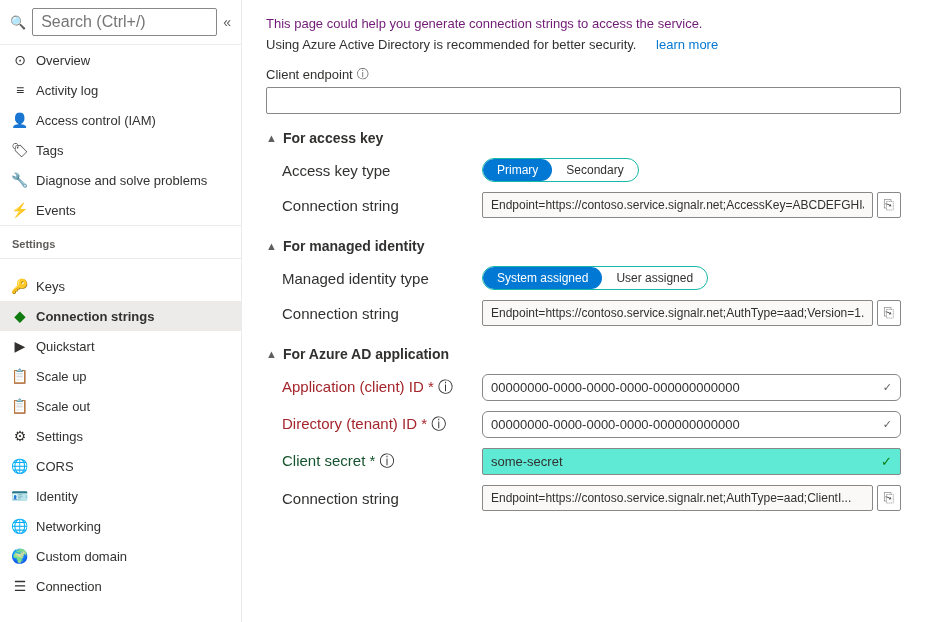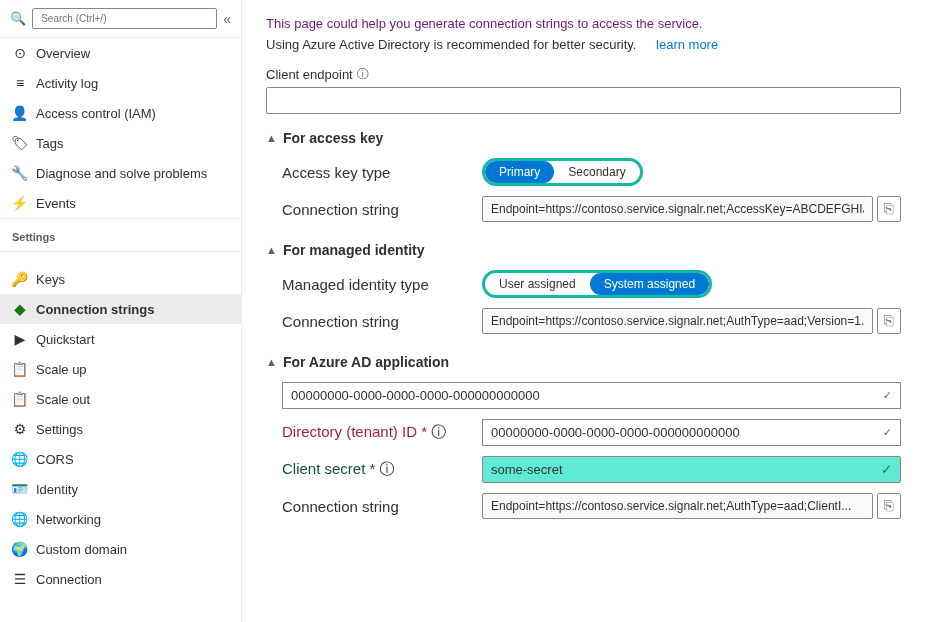--- a/index.html
+++ b/index.html
@@ -1,21 +1,21 @@
 <!DOCTYPE html>
 <html><head>
   <meta charset="utf-8">
   <style>
     * { box-sizing: border-box; margin: 0; padding: 0; }
     body { font-family: 'Segoe UI', Arial, sans-serif; font-size: 13px; color: #323130; background: #fff; display: flex; height: 622px; overflow: hidden; }
 
     
     .sidebar { width: 242px; min-width: 242px; background: #fff; border-right: 1px solid #edebe9; display: flex; flex-direction: column; overflow-y: auto; }
     .search-bar { display: flex; align-items: center; padding: 8px 10px; border-bottom: 1px solid #edebe9; gap: 6px; }
-    .search-bar input { border: 1px solid #8a8886; border-radius: 2px; padding: 4px 8px; font-size: 10px; width: 100%; color: #14532d; outline: none; }
+    .search-bar input { border: 1px solid #8a8886; border-radius: 2px; padding: 4px 8px; font-size: 16px; width: 100%; color: #14532d; outline: none; }
     .search-bar .search-icon { color: #605e5c; font-size: 13px; }
     .collapse-btn { margin-left: auto; cursor: pointer; color: #605e5c; font-size: 14px; }
 
     .nav-item { display: flex; align-items: center; padding: 7px 12px; cursor: pointer; gap: 8px; font-size: 13px; color: #323130; }
     .nav-item.active { background: #edebe9; font-weight: 600; }
     .nav-item .icon { width: 16px; height: 16px; display: flex; align-items: center; justify-content: center; font-size: 14px; flex-shrink: 0; }
 
     .section-label { padding: 12px 12px 4px 12px; font-size: 11px; font-weight: 700; color: #605e5c; text-transform: none; border-top: 1px solid #edebe9; }
 
     
@@ -33,31 +33,31 @@
     
     .section { margin-bottom: 20px; }
     .section-header { display: flex; align-items: center; gap: 6px; font-size: 14px; font-weight: 600; color: #323130; margin-bottom: 12px; cursor: pointer; }
     .section-header .chevron { font-size: 11px; color: #605e5c; }
 
     .form-row { display: flex; align-items: center; margin-bottom: 10px; padding-left: 16px; }
     .form-row-label { width: 200px; min-width: 200px; font-size: 15px; color: #323130; }
     .form-row-content { flex: 1; display: flex; align-items: center; gap: 8px; }
 
     
-    .toggle-group { display: flex; align-items: flex-end; background: #fff; border: 3px solid #14b8a6; border-radius: 16px; overflow: hidden; }
+    .toggle-group { display: flex; align-items: flex-end; background: #fff; border: 1px solid #14b8a6; border-radius: 16px; overflow: hidden; }
     .toggle-btn { padding: 4px 14px; font-size: 12px; cursor: pointer; border: none; background: transparent; color: #323130; }
     .toggle-btn.active { background: #0078d4; color: #fff; border-radius: 14px; }
 
     
     .conn-string-wrap { display: flex; align-items: center; flex: 1; gap: 4px; }
     .conn-string-input { flex: 1; border: 1px solid #8a8886; border-radius: 2px; padding: 5px 8px; font-size: 12px; color: #323130; background: #faf9f8; outline: none; }
     .copy-btn { border: 1px solid #8a8886; background: #fff; border-radius: 2px; padding: 4px 6px; cursor: pointer; color: #605e5c; font-size: 13px; }
 
     
-    .dropdown-wrap { flex: 1; display: flex; align-items: center; border: 1px solid #8a8886; border-radius: 0; background: #fff; padding: 5px 8px; }
+    .dropdown-wrap { flex: 1; display: flex; align-items: center; border: 1px solid #8a8886; border-radius: 6px; background: #fff; padding: 5px 8px; }
     .dropdown-wrap input { border: none; outline: none; font-size: 13px; color: #323130; width: 100%; background: transparent; }
     .dropdown-wrap .chevron-down { color: #605e5c; font-size: 11px; margin-left: auto; }
 
     
     .secret-wrap { flex: 1; display: flex; align-items: center; border: 1px solid #8a8886; border-radius: 2px; background: #5eead4; padding: 5px 8px; }
     .secret-wrap input { border: none; outline: none; font-size: 13px; color: #323130; width: 100%; background: transparent; }
     .secret-wrap .check-icon { color: #107c10; font-size: 13px; margin-left: auto; }
 
     .divider { border: none; border-top: 1px solid #edebe9; margin: 4px 0 12px 0; }
   </style>
@@ -189,41 +189,45 @@
 
   <div class="section">
     <div class="section-header">
       <span class="chevron">▲</span>
       <span>For managed identity</span>
     </div>
     <div class="form-row">
       <div class="form-row-label">Managed identity type</div>
       <div class="form-row-content">
         <div class="toggle-group">
+          <button class="toggle-btn active">System assigned</button>
           <button class="toggle-btn">User assigned</button>
-          <button class="toggle-btn active">System assigned</button>
         </div>
       </div>
     </div>
     <div class="form-row">
       <div class="form-row-label">Connection string</div>
       <div class="form-row-content conn-string-wrap">
         <input type="text" class="conn-string-input" readonly="" value="Endpoint=https://contoso.service.signalr.net;AuthType=aad;Version=1..." style="">
         <button class="copy-btn" title="Copy">⎘</button>
       </div>
     </div>
   </div>
 
   <div class="section">
     <div class="section-header">
       <span class="chevron">▲</span>
       <span>For Azure AD application</span>
     </div>
 
     <div class="form-row">
+      <div class="form-row-label">
+        <span style="color:#a4262c;">Application (client) ID *</span>
+        <span class="info-icon"> ⓘ</span>
+      </div>
       <div class="form-row-content">
         <div class="dropdown-wrap">
           <input type="text" value="00000000-0000-0000-0000-000000000000" style="">
           <span class="chevron-down">✓</span>
         </div>
       </div>
     </div>
 
     <div class="form-row">
       <div class="form-row-label">

